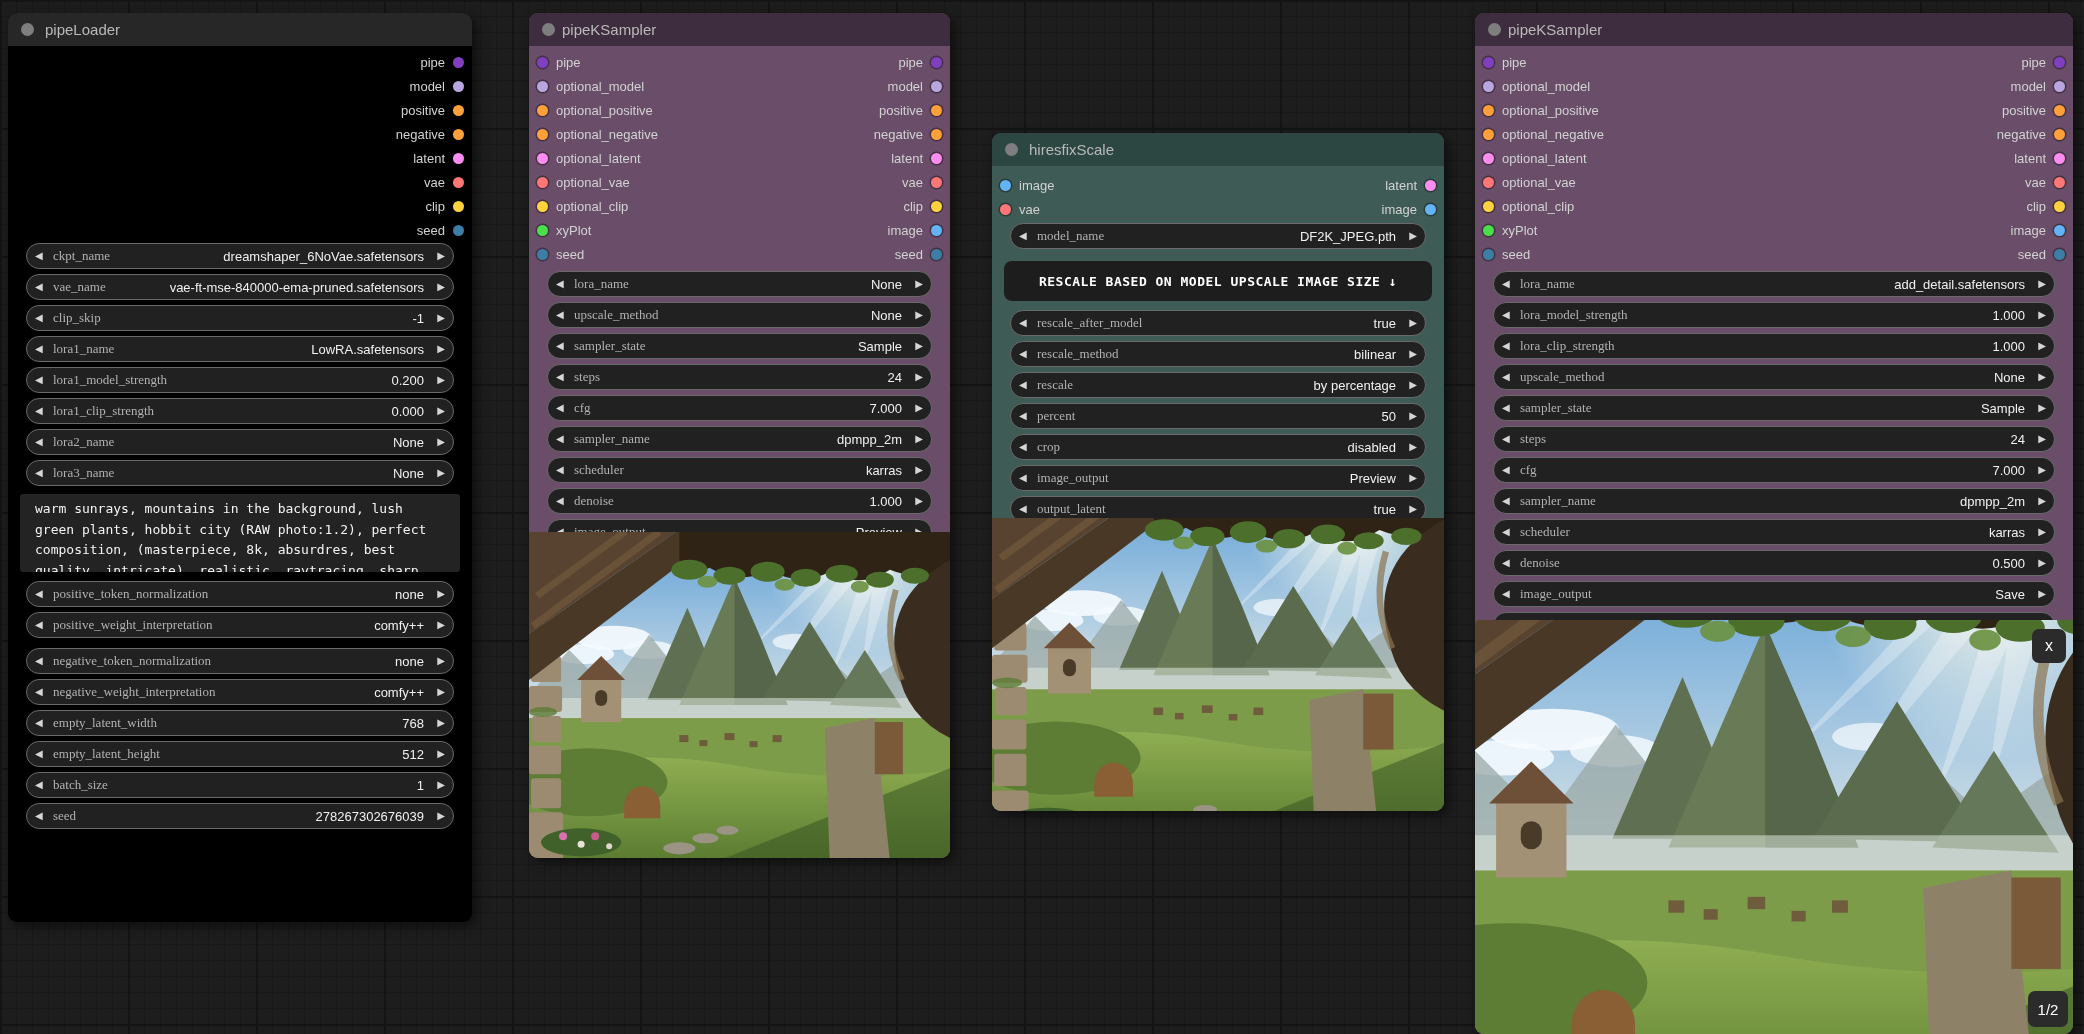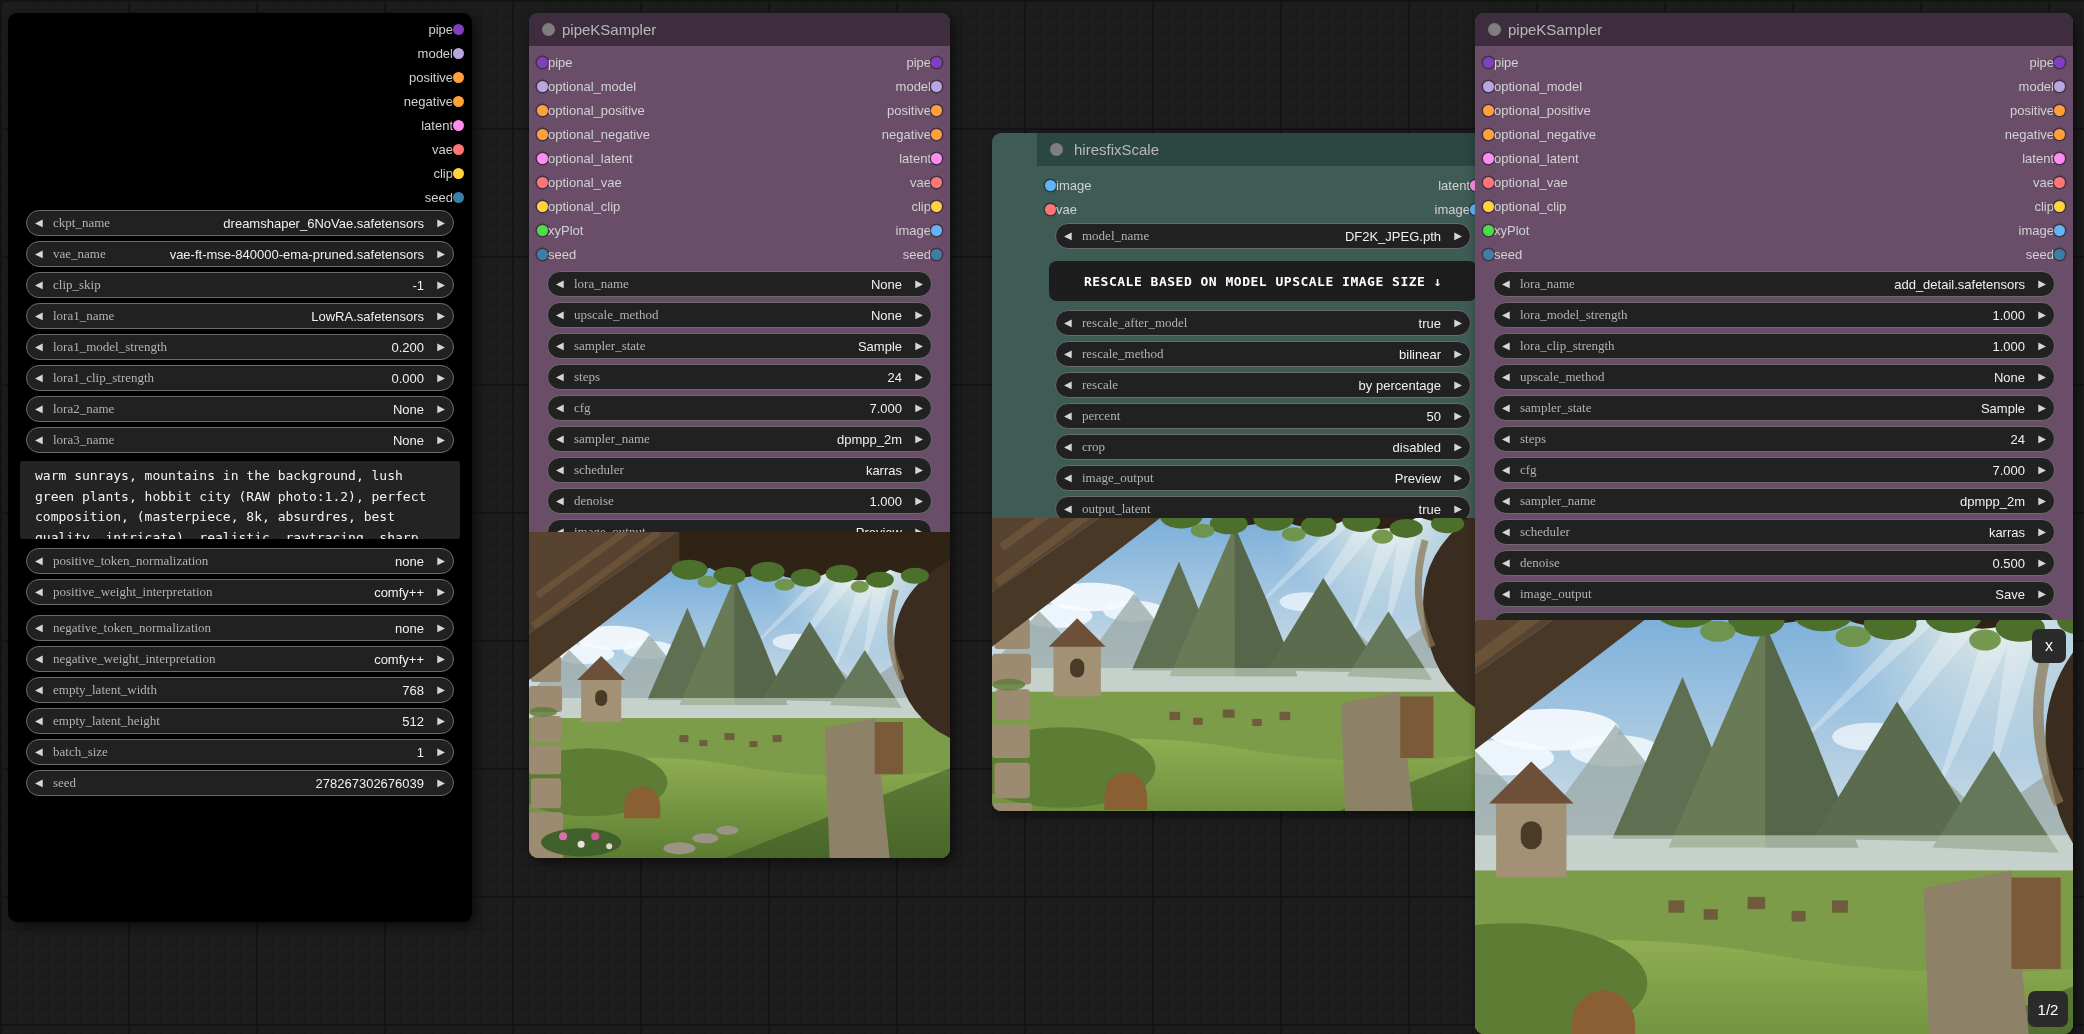--- a/index.html
+++ b/index.html
@@ -13,24 +13,24 @@
       linear-gradient(90deg,#191919 1px, transparent 1px);
     background-size:128px 128px,128px 128px,16px 16px,16px 16px;}
   .wires{position:absolute;inset:0;z-index:0;}
   .node{position:absolute;border-radius:9px;overflow:hidden;z-index:1;box-shadow:4px 4px 12px rgba(0,0,0,.55);}
   .titlebar{height:33px;display:flex;align-items:center;gap:11px;padding:0 13px;font-size:15px;color:#b9b9b9;}
   .tdot{width:13px;height:13px;border-radius:50%;background:#7e7e7e;flex:none;}
   .node-loader{background:#000;}
   .node-loader .titlebar{background:#272727;}
   .node-sampler{background:#694d69;}
   .node-sampler .titlebar{background:#3e2d3e;gap:7px;}
-  .node-hires{background:#3e5b56;padding-left:45px;}
+  .node-hires{background:#3e5b56;}
   .node-hires .titlebar{background:#2c4641;}
   .srow{height:24px;display:flex;justify-content:space-between;align-items:center;padding:0 8px;font-size:13px;color:#d2d2d2;}
-  .sin,.sout{display:flex;align-items:center;gap:0;}
+  .sin,.sout{display:flex;align-items:center;gap:8px;}
   .dot{width:11px;height:11px;border-radius:50%;flex:none;box-shadow:0 0 0 1.5px rgba(0,0,0,.35);}
   .c-pipe{background:#7f3fbf}.c-model{background:#b8a6e0}.c-cond{background:#ffa03b}
   .c-latent{background:#ff8cf0}.c-vae{background:#ff7676}.c-clip{background:#ffd23e}
   .c-image{background:#63b4f6}.c-seed{background:#3d7ea6}.c-xy{background:#4ade4a}
   .widgets{padding:0 18px;}
   .w{height:24px;border-radius:13px;background:#212121;border:1px solid #6a6a6a;display:flex;align-items:center;
      padding:0 8px;margin-bottom:5px;font-size:13px;}
   .w .arr{color:#d5d5d5;font-size:10px;width:15px;flex:none;line-height:1;}
   .w .arr.r{text-align:right;}
   .w .lab{color:#b2b2b2;flex:1 1 auto;padding-left:3px;white-space:nowrap;overflow:hidden;font-family:Liberation Serif, serif;}
@@ -163,20 +163,24 @@
     <circle cx="1210" cy="62" r="8" fill="#8a46c8"></circle>
     <polyline points="936,182 969,196 1005,209" fill="none" stroke="#ff7272" stroke-width="4"></polyline>
     <circle cx="969" cy="196" r="7.5" fill="#ff7272"></circle>
     <polyline points="936,230 966,208 1005,185" fill="none" stroke="#58aef3" stroke-width="4"></polyline>
     <circle cx="966" cy="208" r="7.5" fill="#58aef3"></circle>
     <polyline points="1430,185 1456,171 1489,158" fill="none" stroke="#ff8af0" stroke-width="4"></polyline>
     <circle cx="1456" cy="171" r="7.5" fill="#ff8af0"></circle>
   </svg>
 
   <div class="node node-loader" style="left:8px;top:13px;width:464px;height:909px;">
+    <div class="titlebar">
+      <span class="tdot"></span>
+      <span>pipeLoader</span>
+    </div>
     <div style="padding-top:4px">
       <div class="srow">
           <span></span>
           <div class="sout">
             <span>pipe</span>
             <span class="dot c-pipe"></span>
           </div>
         </div>
       <div class="srow">
           <span></span>

